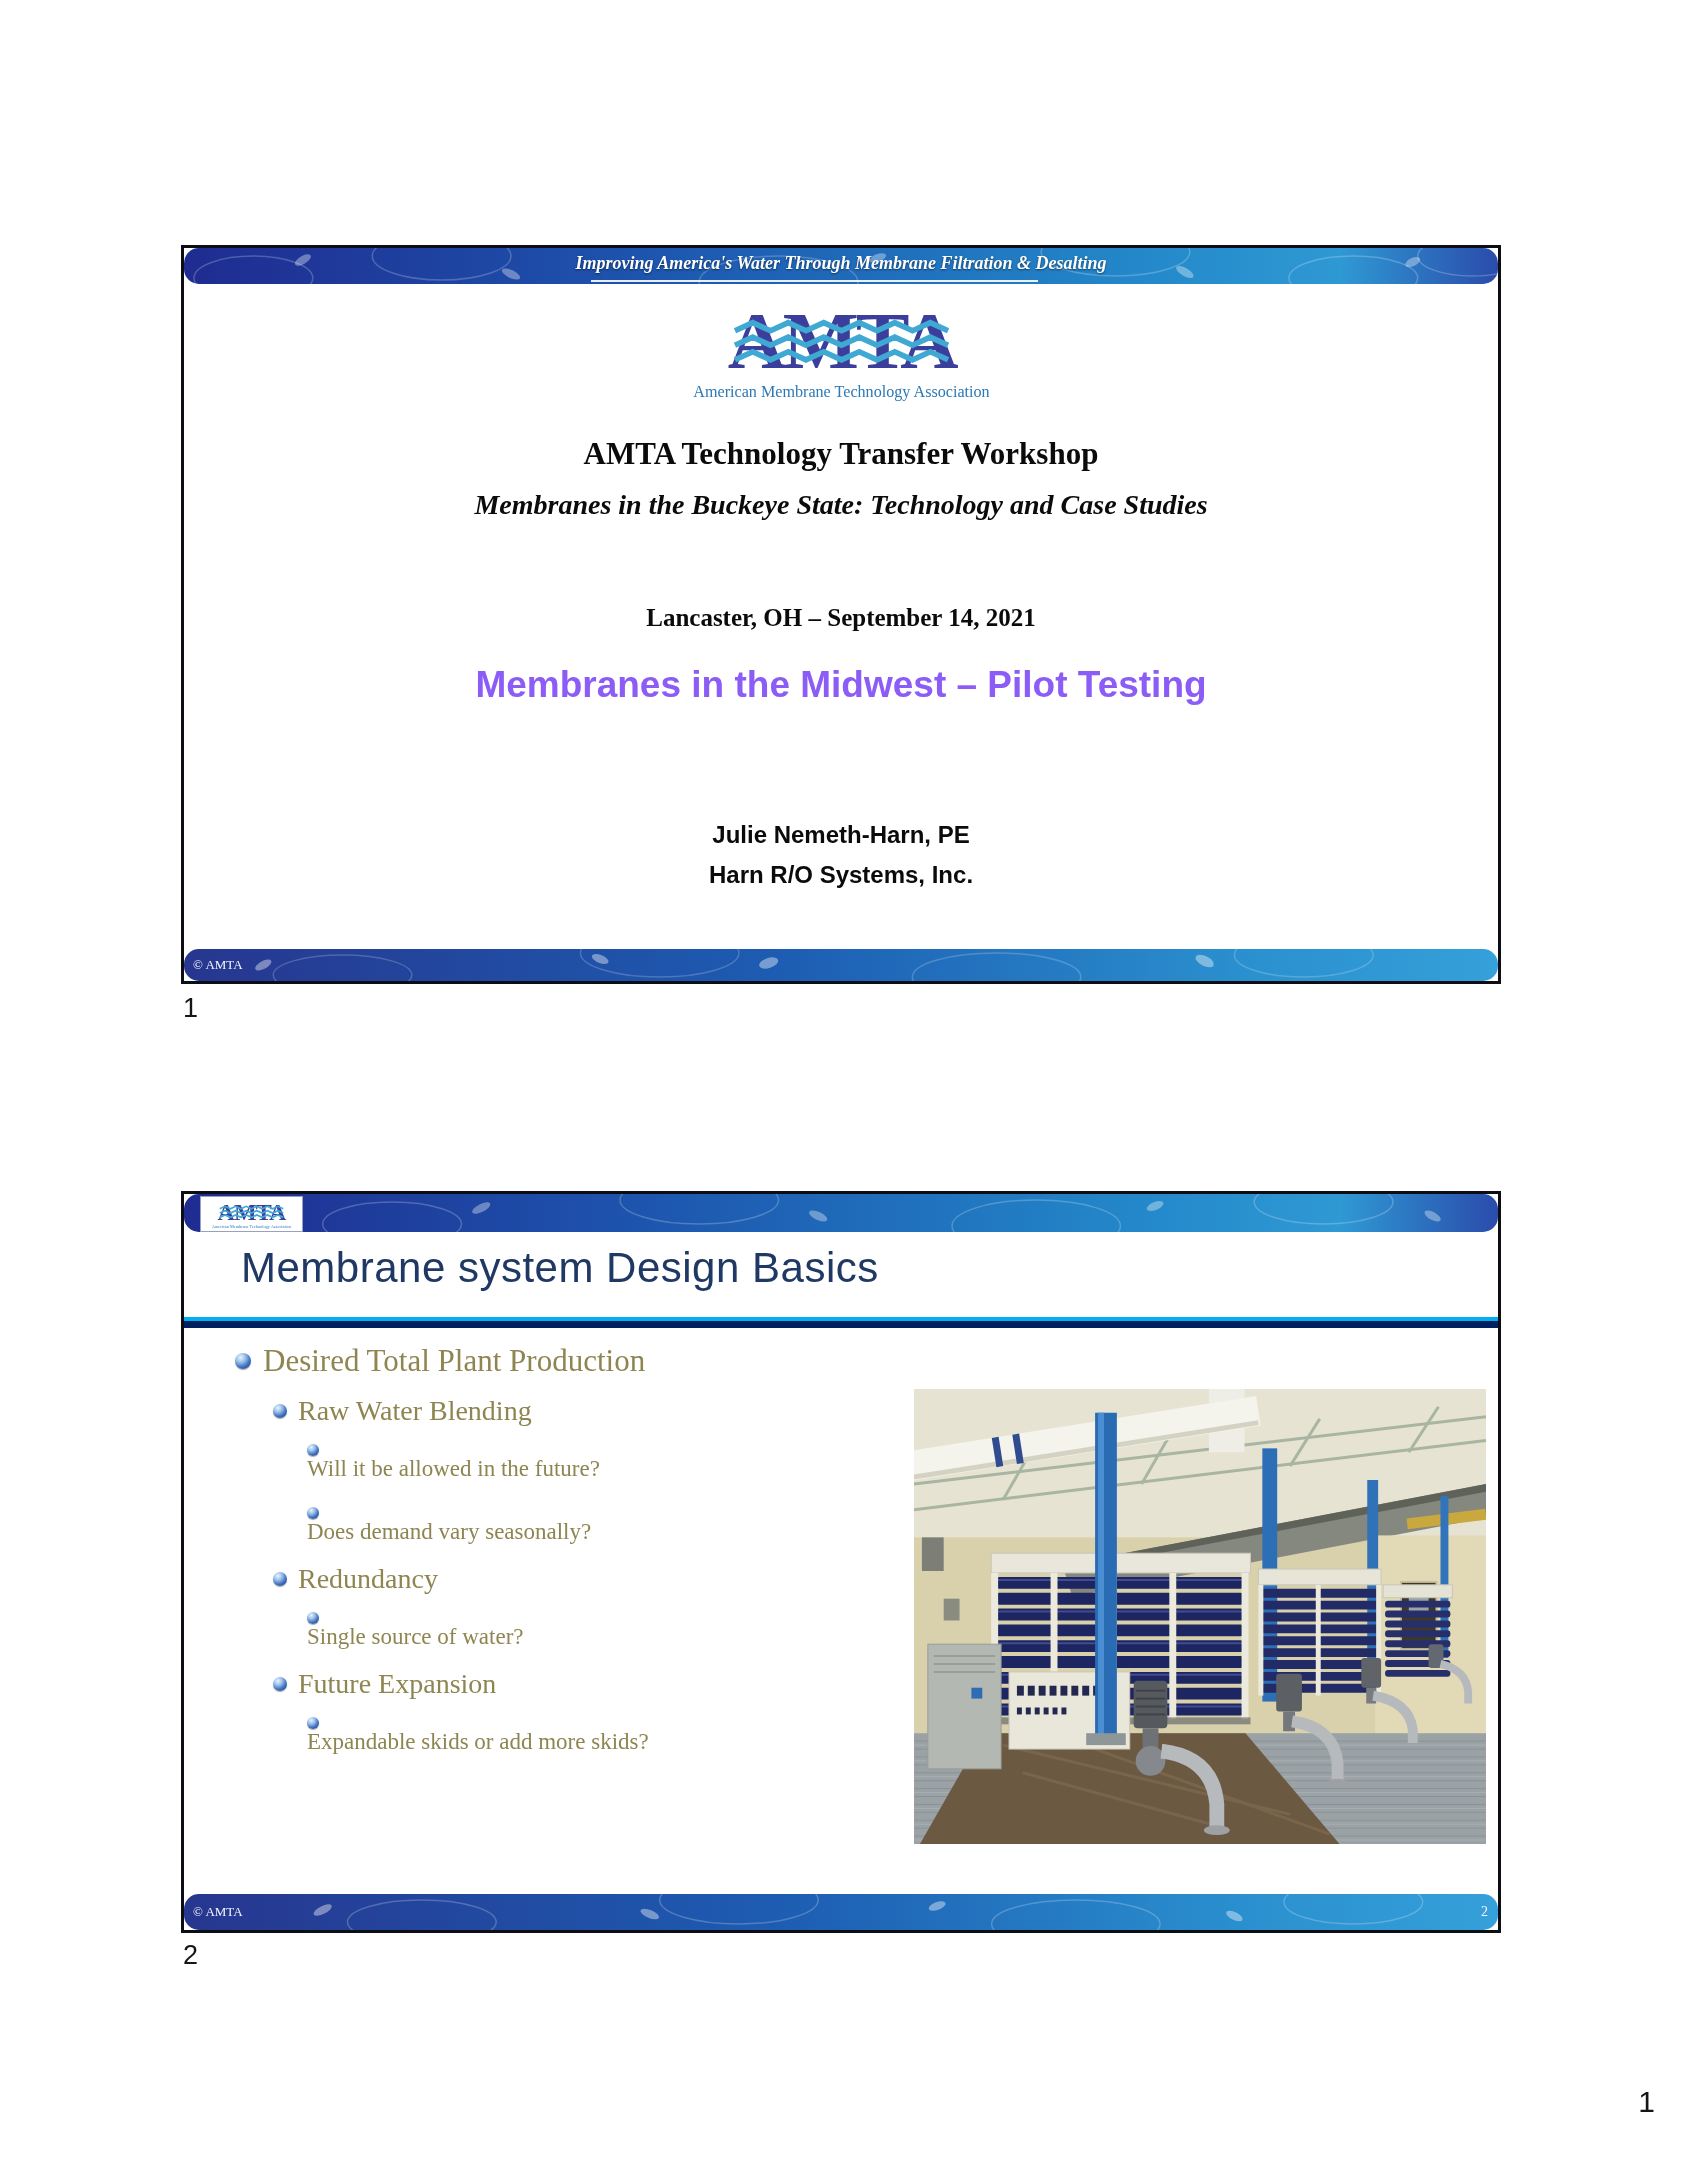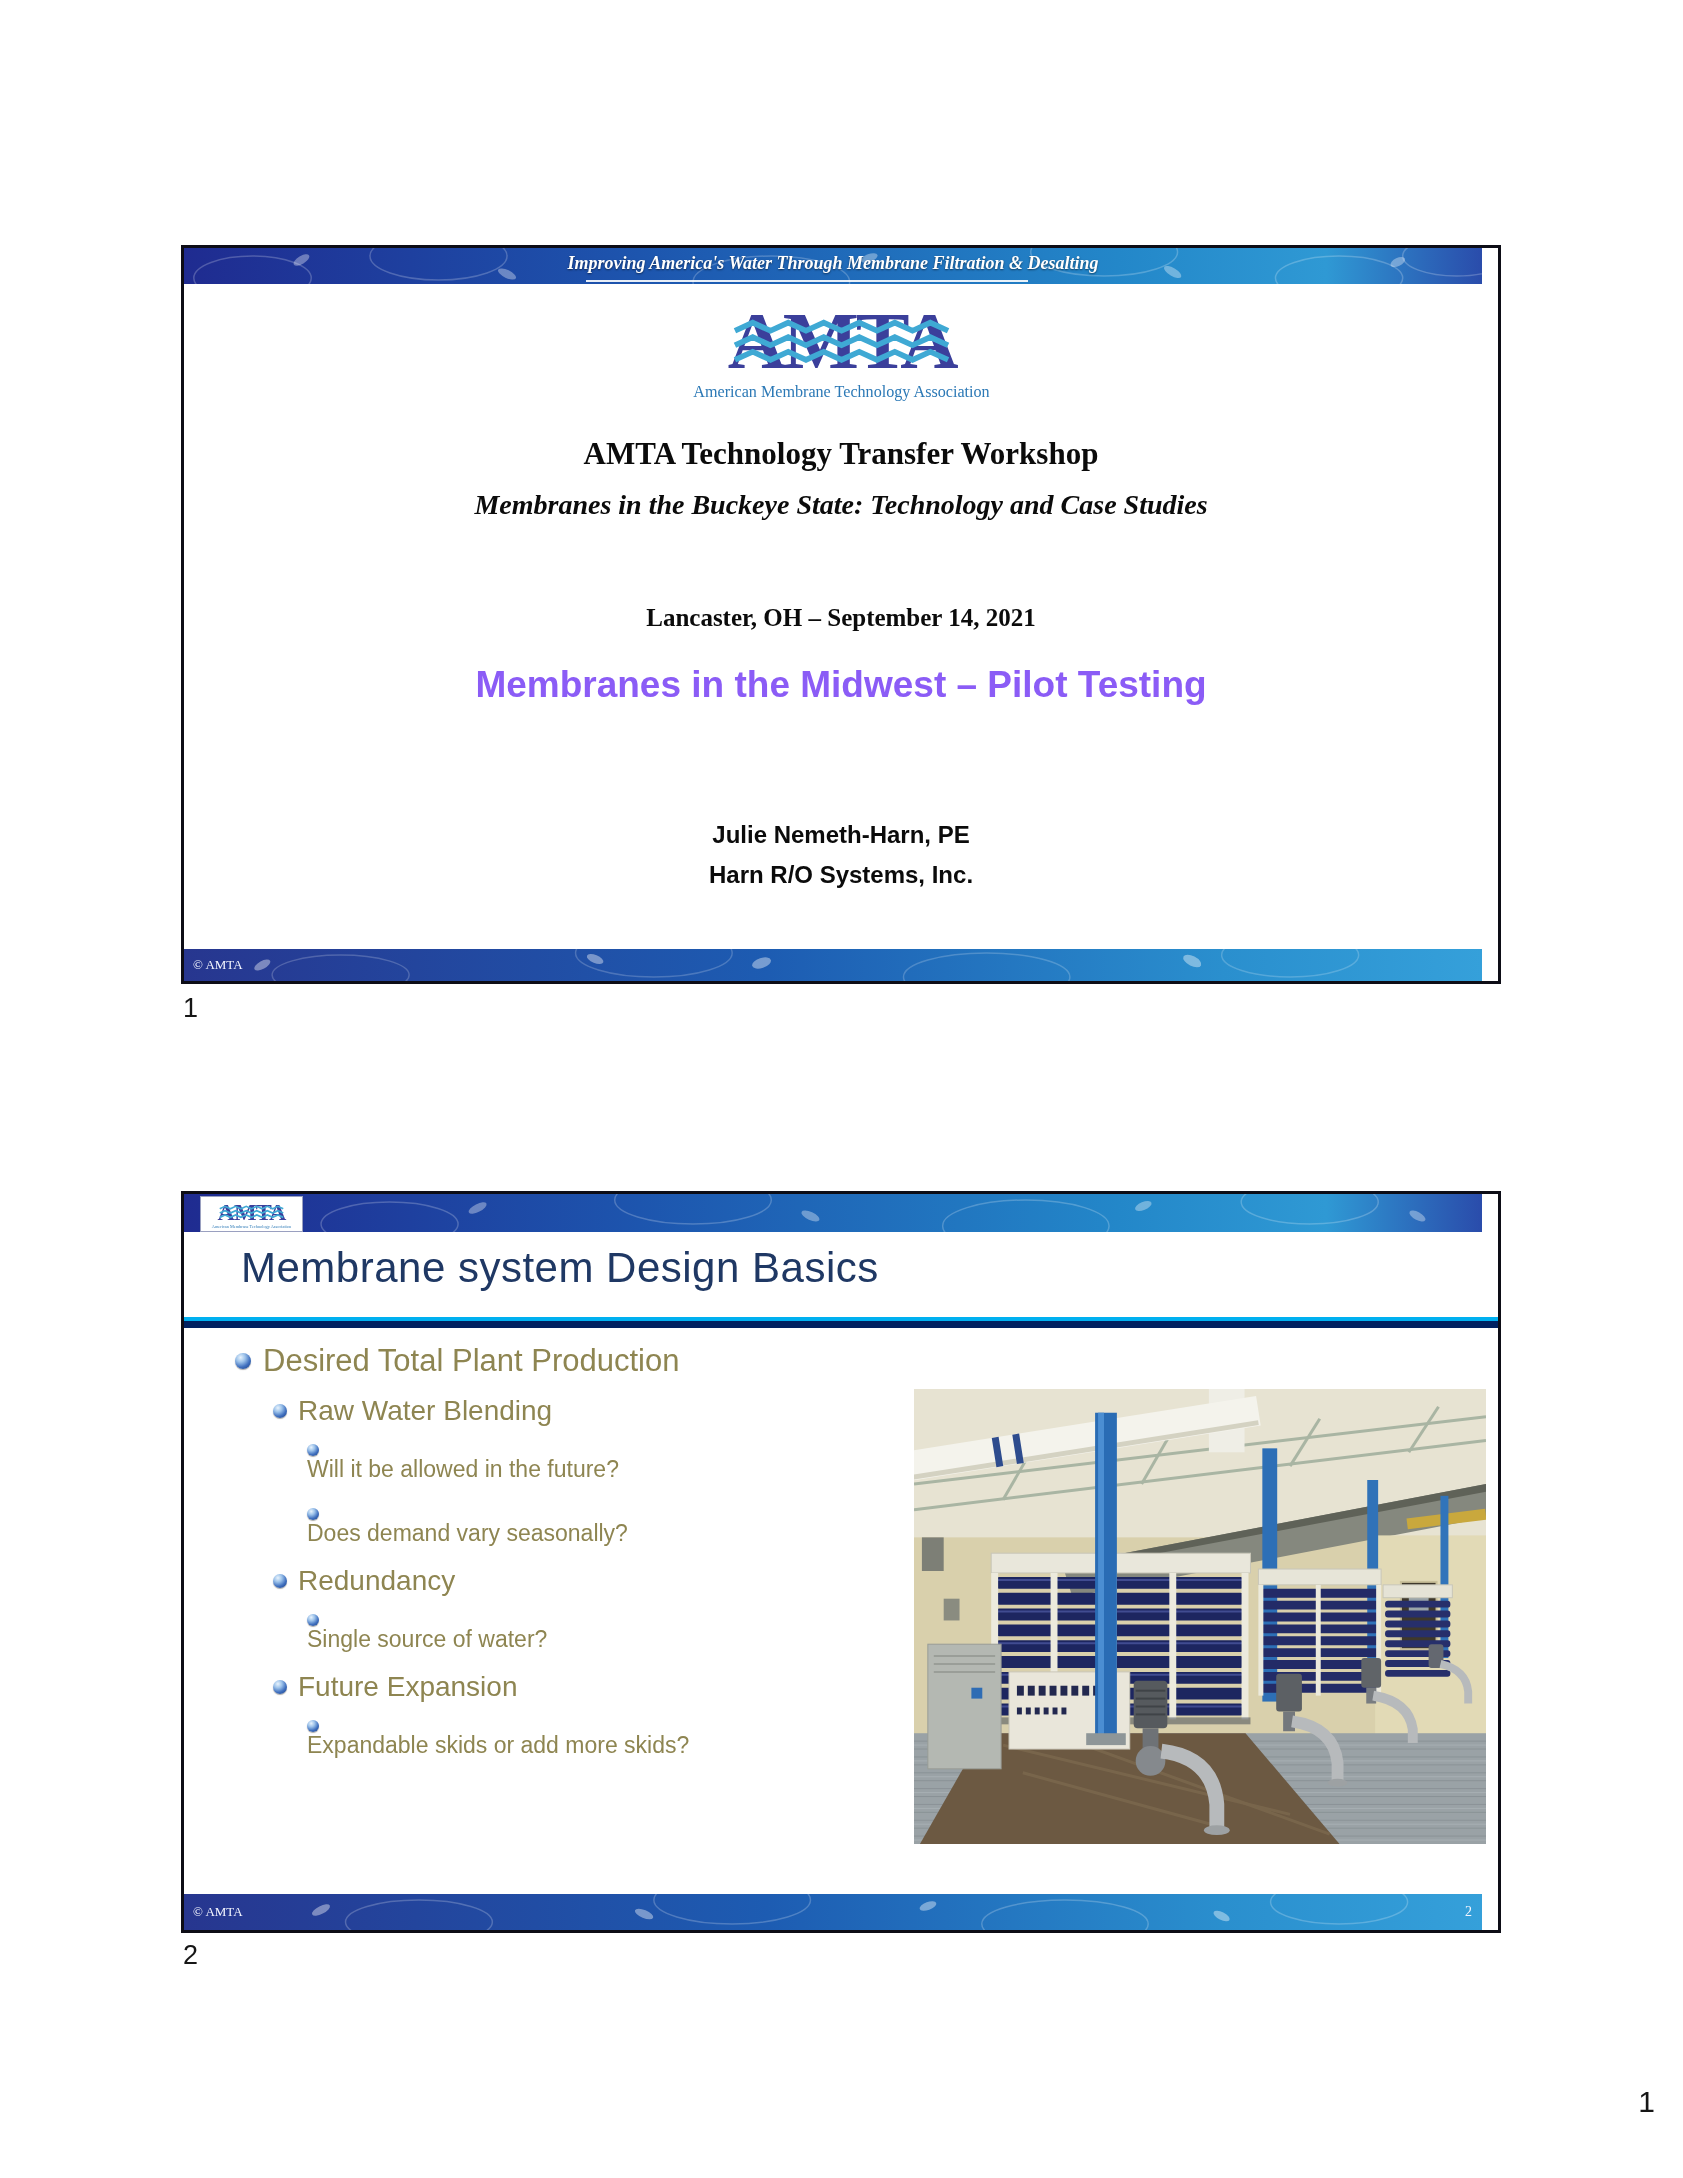--- a/index.html
+++ b/index.html
@@ -6,22 +6,22 @@
   .page{position:relative;width:1683px;height:2178px;background:#fff;overflow:hidden;
         font-family:"Liberation Sans", sans-serif;color:#111;}
 
   
   .slide{position:absolute;left:181px;width:1320px;background:#fff;
          border:3px solid #0d0d16;box-sizing:border-box;}
   .slide1{top:245px;height:739px;}
   .slide2{top:1191px;height:742px;}
 
   
-  .band{position:absolute;left:0;right:16px;overflow:hidden;
-        background:linear-gradient(90deg,#1f2b90 0%,#1d55ae 35%,#2387c9 72%,#2f99d4 88%,#2a4cab 100%);}
+  .band{position:absolute;left:0;right:0;overflow:hidden;
+        background:linear-gradient(90deg,#1f2b90 0%,#1d55ae 35%,#2387c9 72%,#2f99d4 88%,#2a4cab 100%);border-radius:15px;}
   .band.top{top:0;height:36px;}
   .slide2 .band.top{height:38px;}
   .band.bottom{bottom:0;height:32px;
         background:linear-gradient(90deg,#27368f 0%,#1d5cb2 45%,#2a8fce 80%,#35a0da 100%);}
   .slide2 .band.bottom{height:36px;}
   .band svg{position:absolute;inset:0;width:100%;height:100%;}
   .band-text{position:absolute;left:0;right:0;top:5px;text-align:center;
         font-family:"Liberation Serif", serif;font-style:italic;font-weight:bold;
         font-size:18px;color:#fff;text-shadow:0 1px 2px rgba(0,0,0,.55);}
   .band-underline{position:absolute;bottom:2px;left:31%;width:34%;height:2px;background:rgba(255,255,255,.9);}
@@ -43,21 +43,21 @@
               font-size:24px;font-weight:bold;line-height:40px;color:#0b0b0b;}
 
   
   .s2-title{position:absolute;top:50px;left:57px;font-size:42px;color:#1f3864;letter-spacing:0.5px;}
   .divider{position:absolute;top:123px;left:0;right:0;}
   .divider .cyan{height:4px;background:#00b0f0;}
   .divider .navy{height:7px;background:#002060;}
   .logo-box{position:absolute;top:2px;left:16px;width:101px;height:34px;background:#fff;
             border:1px solid #9aa0c0;display:flex;align-items:center;justify-content:center;}
 
-  .bullets{position:absolute;top:149px;left:0;width:713px;}
+  .bullets{position:absolute;top:149px;left:0;width:713px;font-family:Liberation Serif, serif;}
   .bullet-item{display:flex;align-items:flex-start;color:#8e8551;}
   .bullet-dot{flex:0 0 auto;border-radius:50%;
       background:radial-gradient(circle at 35% 28%,#e8f3fd 0%,#9cc2ea 30%,#3f6fbe 62%,#173a7e 100%);
       box-shadow:0 1px 1px rgba(0,0,0,.35);}
   .lvl1{margin:0 0 16px 51px;font-size:31px;}
   .lvl1 .bullet-dot{width:16px;height:16px;margin:10px 12px 0 0;}
   .lvl2{margin:16px 0 10px 89px;font-size:28px;}
   .lvl2 .bullet-dot{width:14px;height:14px;margin:9px 11px 0 0;}
   .lvl3{margin:8px 0 18px 123px;font-size:23px;flex-direction:column;}
   .lvl3 .bullet-dot{width:12px;height:12px;margin:7px 8px 0 0;}

